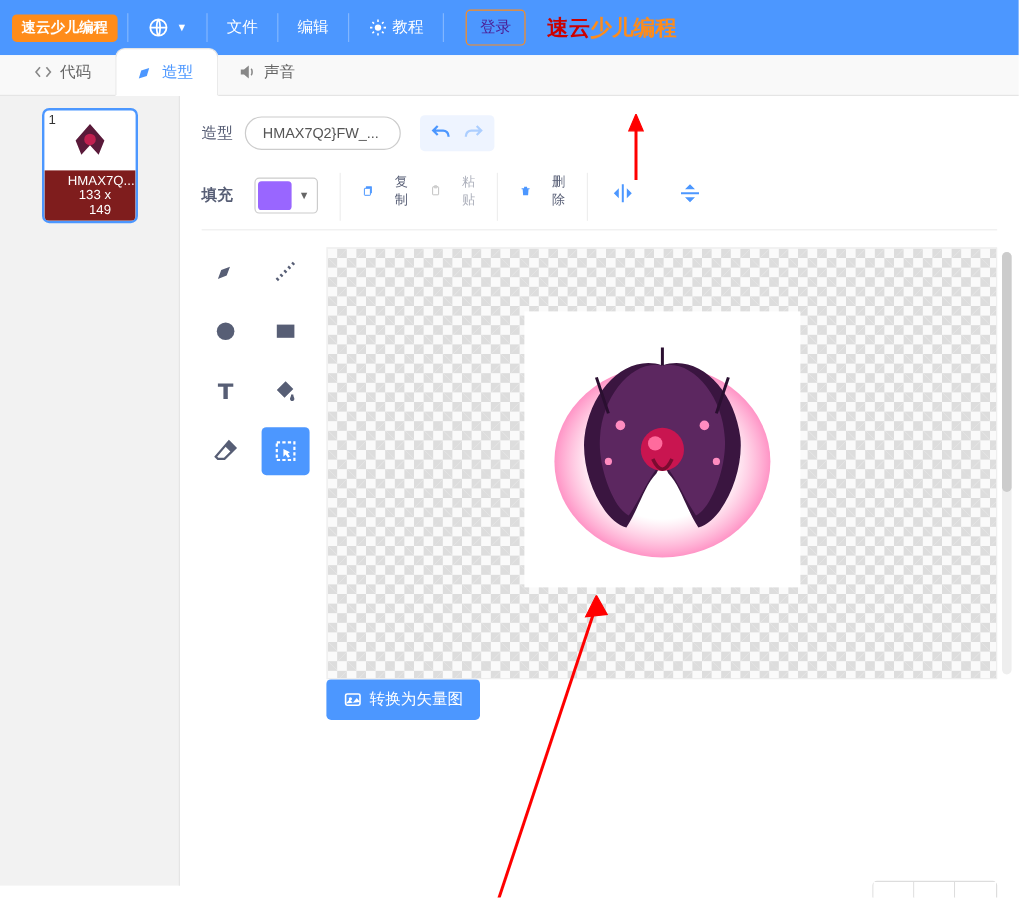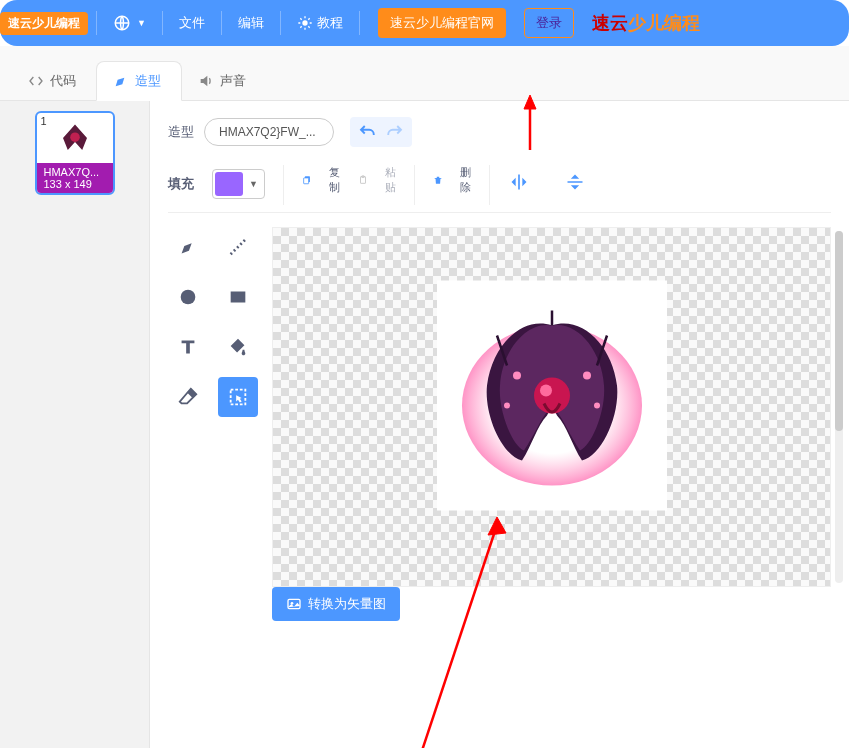--- a/index.html
+++ b/index.html
@@ -1,37 +1,37 @@
 <!DOCTYPE html>
 <html><head>
   <meta charset="utf-8">
   <style>
     * { margin: 0; padding: 0; box-sizing: border-box; font-family: Arial, "Microsoft YaHei", sans-serif; }
     body { width: 849px; height: 748px; background: #fff; overflow: hidden; }
     
-    .menubar { height: 46px; background: #4C97FF; display: flex; align-items: center; padding: 0 0; gap: 8px; color: #fff; font-size: 13px; border-radius: 17px; }
+    .menubar { height: 46px; background: #4C97FF; display: flex; align-items: center; padding: 0 10px; gap: 8px; color: #fff; font-size: 13px; }
     .logo-badge { background: #FF8C1A; color: #fff; padding: 3px 8px; border-radius: 4px; font-size: 12px; font-weight: bold; }
     .menu-item { display: flex; align-items: center; gap: 4px; padding: 0 8px; cursor: pointer; }
     .vsep { width: 1px; height: 24px; background: rgba(255,255,255,0.3); }
     .search-box { flex: 0 0 175px; height: 30px; background: #fff; border-radius: 4px; padding: 0 10px; color: #888; display: flex; align-items: center; margin-left: 4px; }
     .orange-btn { background: #FF8C1A; color: #fff; padding: 6px 12px; border-radius: 4px; font-size: 13px; margin-left: 10px; cursor: pointer; }
     .orange-btn.hollow { background: transparent; border: 1px solid #FF8C1A; color: #4c1d95; padding: 5px 11px; }
     .brand-text { margin-left: 10px; font-family: cursive; font-size: 18px; font-weight: bold; }
     .brand-text .r1 { color: #c00; } .brand-text .r2 { color: #FF8C1A; }
     
-    .tabs-row { height: 55px; background: #f9f9f9; border-bottom: 1px solid #e5e5e5; display: flex; align-items: flex-end; padding-left: 12px; }
+    .tabs-row { height: 34px; background: #f9f9f9; border-bottom: 1px solid #e5e5e5; display: flex; align-items: flex-end; padding-left: 12px; }
     .tab { padding: 10px 20px 10px 16px; display: flex; align-items: center; gap: 6px; font-size: 13px; color: #666; border-radius: 8px 8px 0 0; cursor: pointer; }
     .tab.active { background: #fff; color: #4C97FF; border: 1px solid #e5e5e5; border-bottom: 1px solid #fff; margin-bottom: -1px; }
     
     .workspace { display: flex; height: calc(100% - 90px); }
     .sidebar { width: 150px; background: #F2F2F2; padding: 10px; border-right: 1px solid #e5e5e5; }
     .thumb { width: 80px; margin: 0 auto; border: 2px solid #4C97FF; border-radius: 6px; background: #fff; overflow: hidden; position: relative; }
     .thumb-num { position: absolute; top: 2px; left: 4px; font-size: 11px; color: #333; }
     .thumb-img { width: 100%; height: 50px; display: flex; align-items: center; justify-content: center; }
-    .thumb-cap { background: #a21caf; color: #fff; font-size: 11px; text-align: left; padding: 3px 7px; }
+    .thumb-cap { background: #7f1d1d; color: #fff; font-size: 11px; text-align: right; padding: 3px 20px; }
     
     .editor { flex: 1; padding: 16px 18px; display: flex; flex-direction: column; }
     .ctrl-row { display: flex; align-items: center; gap: 10px; margin-bottom: 10px; }
     .ctrl-label { font-size: 13px; color: #575E75; }
     .name-input { border: 1px solid #ccc; border-radius: 16px; padding: 6px 14px; font-size: 12px; color: #555; width: 130px; }
     .ur-btn { width: 26px; height: 26px; color: #4C97FF; display: inline-flex; align-items: center; justify-content: center; cursor: pointer; }
     .ur-wrap { background:#eef4ff; border-radius:4px; padding:2px 4px; display:flex; gap:2px; margin-left:6px; }
     
     .tool-row { display: flex; align-items: flex-start; gap: 18px; padding: 8px 0 14px 0; border-bottom: 1px solid #eee; height: 56px; }
     .tool-row .ctrl-label { margin-top: 10px; font-weight: bold; }
@@ -84,21 +84,20 @@
   <div class="menu-item">编辑</div>
   <span class="vsep"></span>
   <div class="menu-item">
     <svg width="16" height="16" viewBox="0 0 24 24" fill="#fff">
         <circle cx="12" cy="12" r="4"></circle>
         <path d="M12 2v3M12 19v3M2 12h3M19 12h3M5 5l2 2M17 17l2 2M5 19l2-2M17 7l2-2" stroke="#fff" stroke-width="2"></path>
       </svg>
     <span>教程</span>
   </div>
   <span class="vsep"></span>
-  <div class="orange-btn">速云少儿编程官网</div>
   <div class="orange-btn hollow">登录</div>
   <div class="brand-text"><span class="r1">速云</span><span class="r2">少儿编程</span></div>
 </div>
 
 <div class="tabs-row">
   <div class="tab">
     <svg width="16" height="16" viewBox="0 0 24 24" fill="none" stroke="#888" stroke-width="2">
         <path d="M8 6l-5 6 5 6M16 6l5 6-5 6"></path>
       </svg>
     <span>代码</span>

